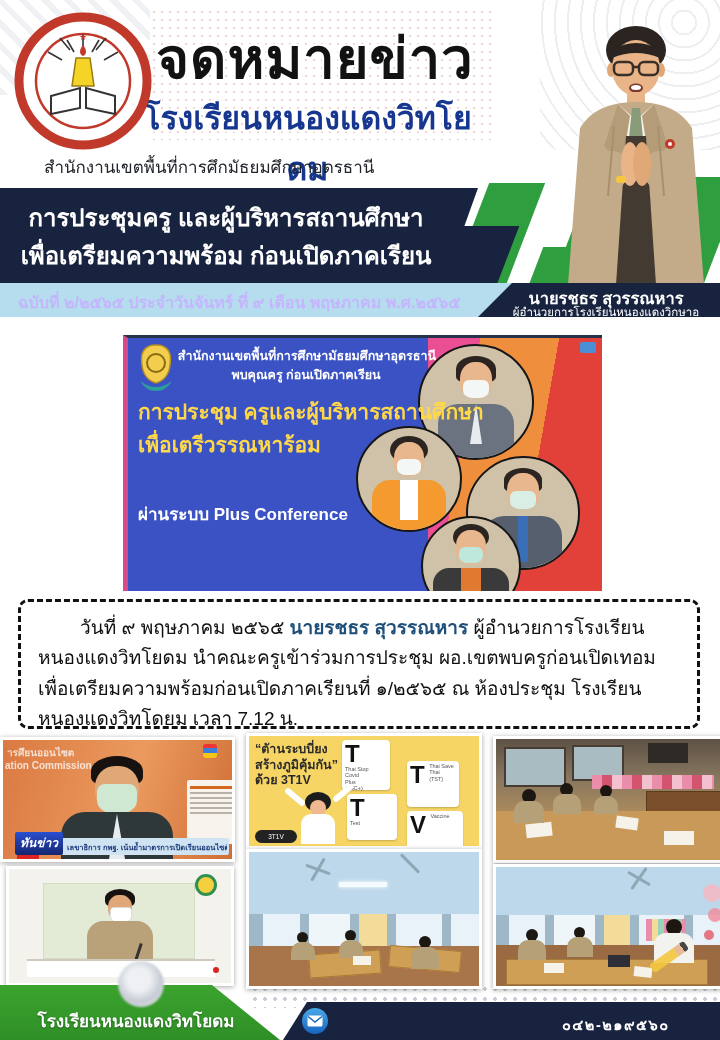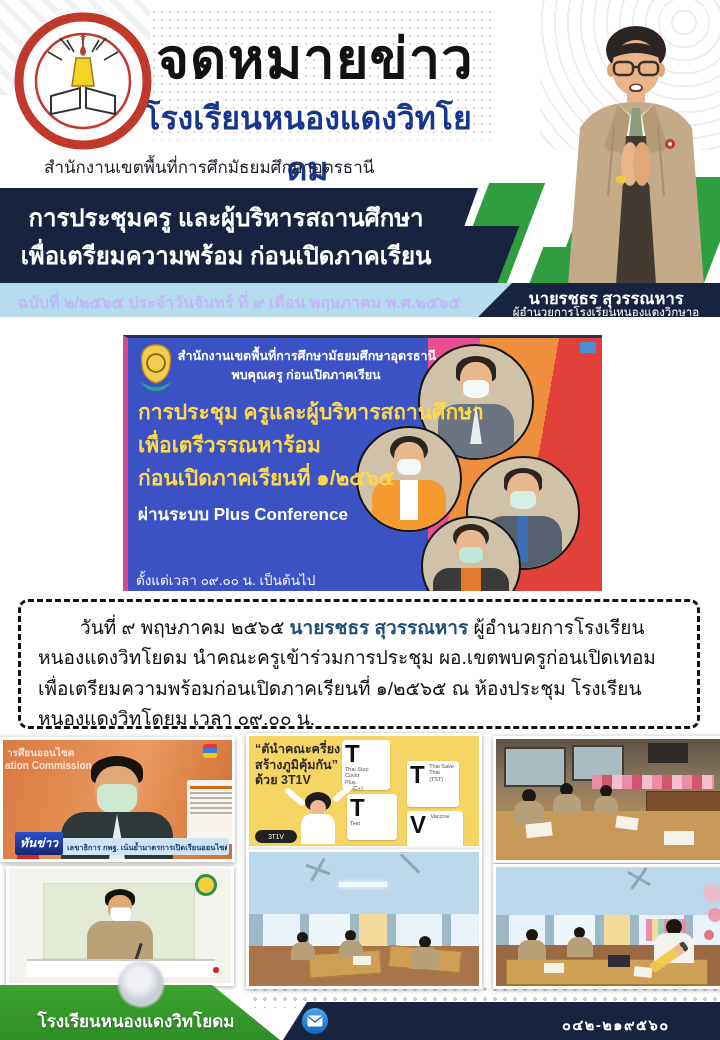--- a/index.html
+++ b/index.html
@@ -264,23 +264,21 @@
       <svg width="40" height="50" viewBox="0 0 40 50">
         <path d="M20,2 C32,2 36,10 34,22 C33,32 27,38 20,40 C13,38 7,32 6,22 C4,10 8,2 20,2 Z" fill="#f2cd4e" stroke="#b8901f" stroke-width="1.5"></path>
         <circle cx="20" cy="20" r="9" fill="none" stroke="#8a6a10" stroke-width="2"></circle>
         <path d="M4,38 Q20,50 36,38 Q30,48 20,48 Q10,48 4,38 Z" fill="#2aa198"></path>
       </svg>
     </div>
     <div class="abs p-org">สำนักงานเขตพื้นที่การศึกษามัธยมศึกษาอุดรธานี</div>
     <div class="abs p-meet">พบคุณครู ก่อนเปิดภาคเรียน</div>
     <div class="abs p-t1">การประชุม ครูและผู้บริหารสถานศึกษา</div>
     <div class="abs p-t2">เพื่อเตรีวรรณหาร้อม</div>
-    <div class="abs p-t3">ก่อนเปิดภาคเรียนที่ ๑/๒๕๖๕</div>
     <div class="abs p-ch">ผ่านระบบ Plus Conference</div>
-    <div class="abs p-tm">ตั้งแต่เวลา ๐๙.๐๐ น. เป็นต้นไป</div>
 
     <div class="abs pcircle pc1">
       <div class="abs hair" style="left:36px;top:10px;width:40px;height:26px;"></div>
       <div class="abs head" style="left:40px;top:16px;width:32px;height:36px;"></div>
       <div class="abs mask" style="left:43px;top:34px;width:26px;height:18px;"></div>
       <div class="abs" style="left:18px;top:58px;width:76px;height:54px;background:#6b7280;border-radius:20px 20px 0 0;"></div>
       <div class="abs" style="left:50px;top:58px;width:12px;height:40px;background:#e8ecef;clip-path:polygon(50% 0,100% 100%,0 100%);"></div>
     </div>
     <div class="abs pcircle pc2">
       <div class="abs hair" style="left:32px;top:8px;width:38px;height:28px;border-radius:50%;"></div>
@@ -300,21 +298,21 @@
       <div class="abs hair" style="left:30px;top:6px;width:36px;height:26px;border-radius:50%;"></div>
       <div class="abs head" style="left:33px;top:12px;width:30px;height:34px;"></div>
       <div class="abs mask" style="left:36px;top:29px;width:24px;height:16px;background:#bfe8dd;"></div>
       <div class="abs" style="left:10px;top:50px;width:76px;height:46px;background:#3a3a3a;border-radius:16px 16px 0 0;"></div>
       <div class="abs" style="left:38px;top:50px;width:20px;height:40px;background:#e07a30;"></div>
     </div>
     <div class="abs chip"></div>
   </div>
 
   <div class="abs summary">
-    <p><span>วันที่ ๙ พฤษภาคม ๒๕๖๕ </span><span class="sum-name">นายรชธร  สุวรรณหาร</span><span> ผู้อำนวยการโรงเรียนหนองแดงวิทโยดม นำคณะครูเข้าร่วมการประชุม ผอ.เขตพบครูก่อนเปิดเทอม  เพื่อเตรียมความพร้อมก่อนเปิดภาคเรียนที่ ๑/๒๕๖๕ ณ ห้องประชุม โรงเรียนหนองแดงวิทโดยม เวลา ๐๙.๐๐ น.</span></p>
+    <p><span>วันที่ ๙ พฤษภาคม ๒๕๖๕ </span><span class="sum-name">นายรชธร  สุวรรณหาร</span><span> ผู้อำนวยการโรงเรียนหนองแดงวิทโยดม นำคณะครูเข้าร่วมการประชุม ผอ.เขตพบครูก่อนเปิดเทอม  เพื่อเตรียมความพร้อมก่อนเปิดภาคเรียนที่ ๑/๒๕๖๕ ณ ห้องประชุม โรงเรียนหนองแดงวิทโดยม เวลา 7.12 น.</span></p>
   </div>
 
   <div class="abs photo ph1">
     <div class="abs news-bg"></div>
     <div class="abs news-bt" style="left:4px;top:5px;">ารศึยนออนไซต</div>
     <div class="abs news-bt" style="left:2px;top:20px;">ation Commission</div>
     <div class="abs news-logo"></div>
     <div class="abs news-card">
       <i class="t"></i>
         <i></i>
@@ -331,21 +329,21 @@
     <div class="abs chyron">
       <div class="abs chyron-tx">เลขาธิการ กพฐ. เน้นย้ำมาตรการเปิดเรียนออนไซต์ อย่างปลอดภัย</div>
     </div>
     <div class="abs chy-label">ทันข่าว</div>
     <div class="abs chy-red"></div>
   </div>
 
   <div class="abs photo ph3">
     <div class="abs inf-bg"></div>
     <div class="abs inf-q">
-      <div>“ตันำคณะครี่ยง</div>
+      <div>“ตัานระบบี่ยง</div>
       <div>สร้างภูมิคุ้มกัน”</div>
       <div>ด้วย 3T1V</div>
     </div>
     <div class="abs inf-card ic1">
       <span class="inf-letter">T</span>
       <span class="inf-lab">Thai Stop Covid Plus (TSC+)</span>
     </div>
     <div class="abs inf-card ic2">
       <span class="inf-letter">T</span>
       <span class="inf-lab">Thai Save Thai (TST)</span>

